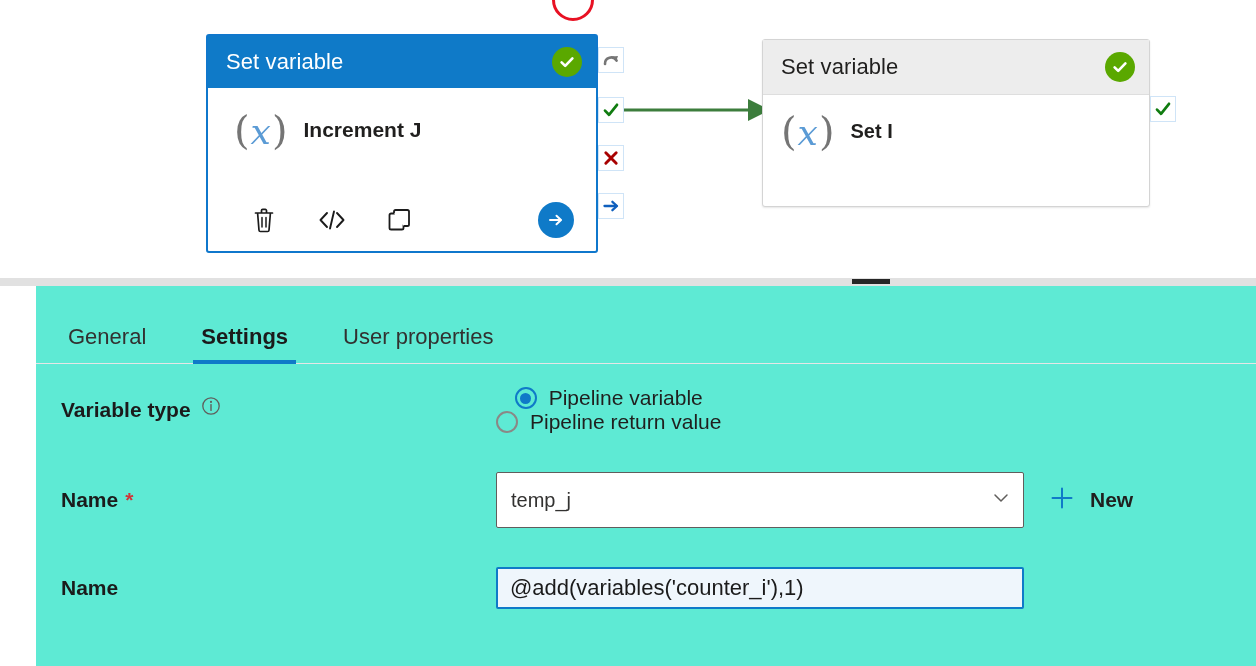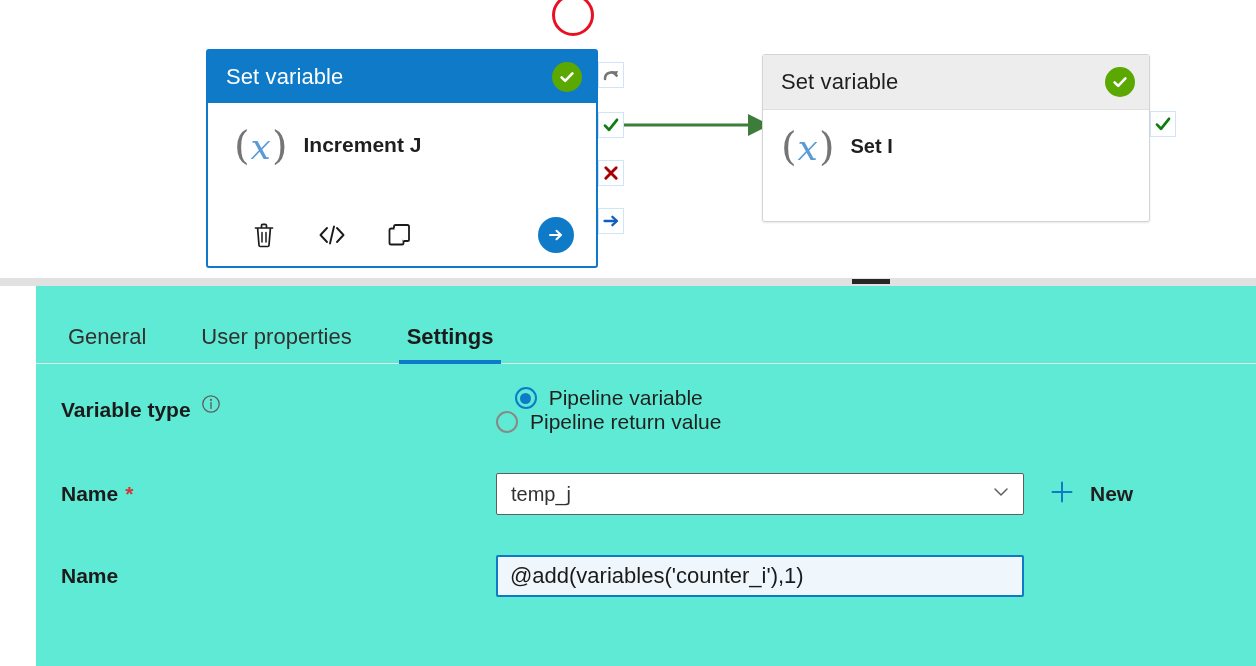--- a/index.html
+++ b/index.html
@@ -12,21 +12,21 @@
     height: 666px;
     font-family: "Liberation Sans", sans-serif;
     color: #201f1e;
     overflow: hidden;
     position: relative;
   }
 
   
   #canvas {
     position: absolute;
-    left: 0; top: 16px;
+    left: 0; top: 1px;
     width: 1256px;
     height: 278px;
     background: #ffffff;
     overflow: visible;
   }
 
   
   .annot-ring {
     position: absolute;
     left: 552px;
@@ -255,21 +255,21 @@
     margin-bottom: 38px;
   }
   .row-label {
     width: 460px;
     padding-left: 25px;
     box-sizing: border-box;
     font-size: 21px;
     font-weight: bold;
     color: #1b1b1b;
     display: flex;
-    align-items: center;
+    align-items: flex-end;
     white-space: nowrap;
   }
   .req {
     color: #d13438;
     font-weight: bold;
     margin-left: 7px;
     font-size: 21px;
   }
   .info-icon {
     margin-left: 10px;
@@ -310,21 +310,21 @@
     border-color: #8a8886;
   }
   .radio-label {
     font-size: 21px;
     color: #201f1e;
   }
 
   
   .dropdown {
     width: 528px;
-    height: 42px;
+    height: 56px;
     border: 1px solid #605e5c;
     border-radius: 2px;
     box-sizing: border-box;
     display: flex;
     align-items: center;
     padding: 0 12px 0 14px;
     background: #ffffff;
   }
   .dropdown .val {
     flex: 1;
@@ -473,22 +473,22 @@
 </div>
 
 <div id="splitter">
   <div class="grip"></div>
 </div>
 
 <div id="pane">
 
   <div id="tabs">
     <div class="tab">General</div>
+    <div class="tab active">Settings</div>
     <div class="tab">User properties</div>
-    <div class="tab active">Settings</div>
   </div>
 
   <div class="form">
 
     <div class="row">
       <div class="row-label">
         <span>Variable type</span>
         <span class="info-icon">
           <svg width="20" height="20" viewBox="0 0 20 20">
             <circle cx="10" cy="10" r="8.2" stroke="#605e5c" stroke-width="1.3" fill="none"></circle>

